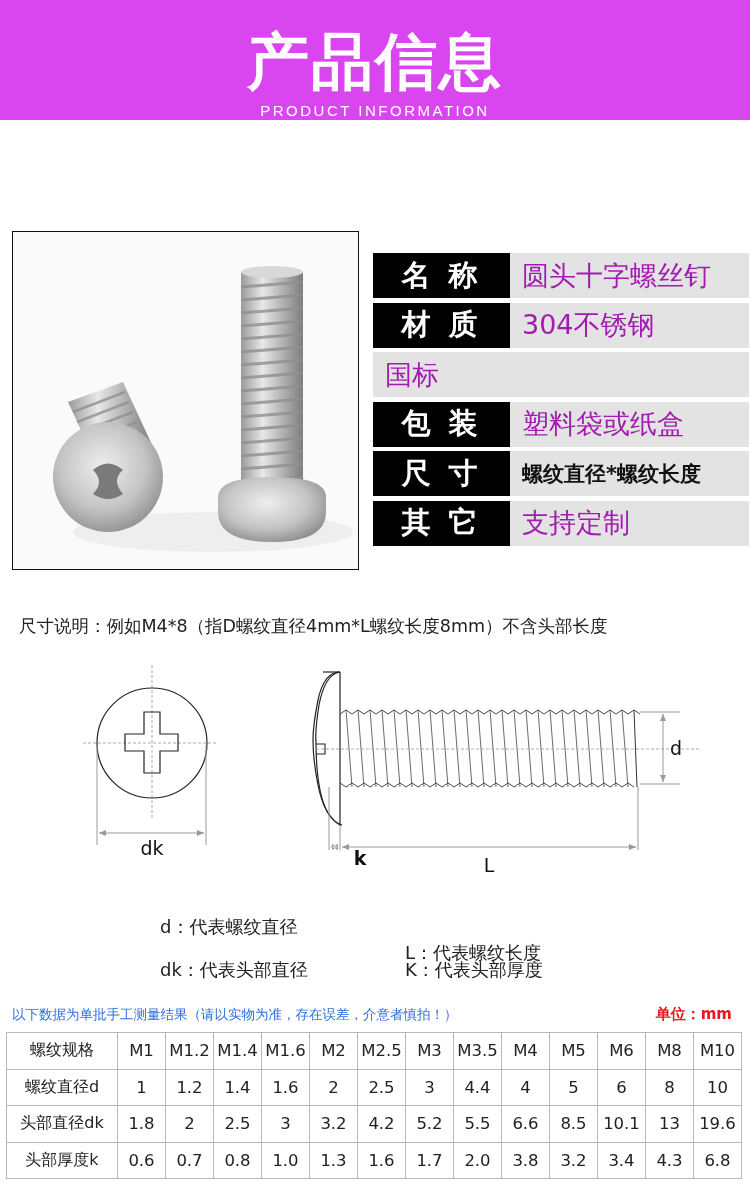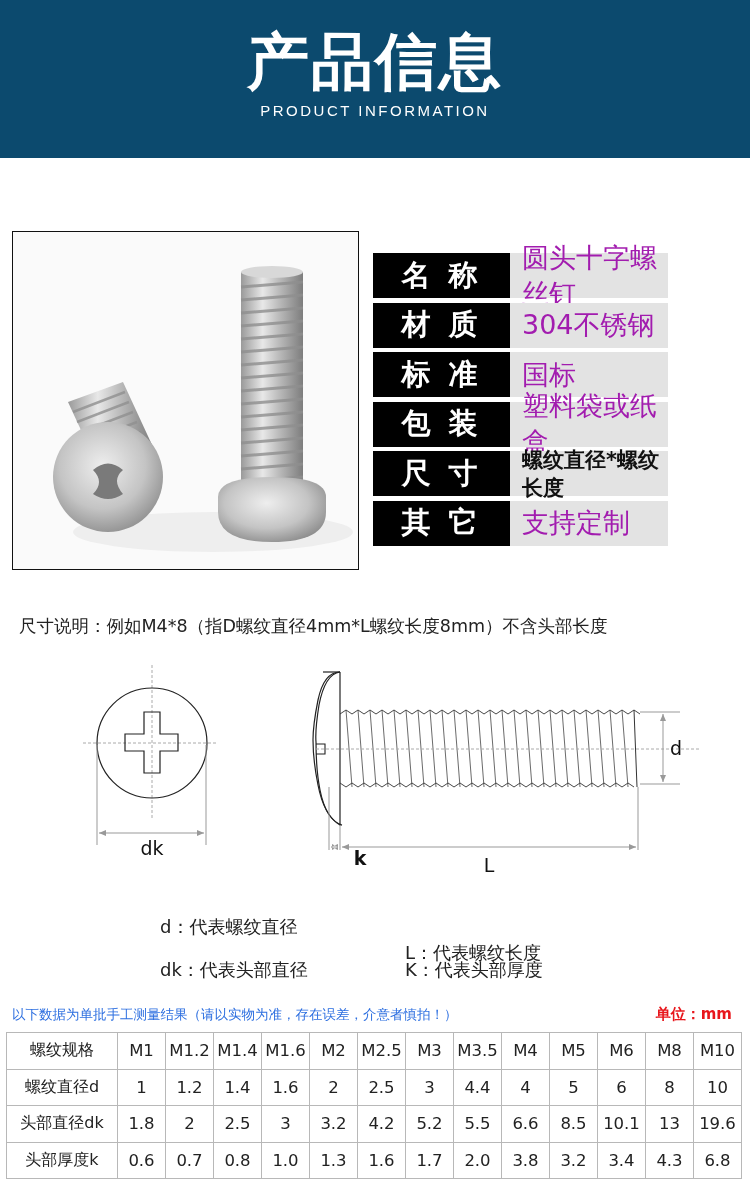--- a/index.html
+++ b/index.html
@@ -1,23 +1,23 @@
 <!DOCTYPE html>
 <html><head>
 <meta charset="utf-8">
 <style>
   * { box-sizing: border-box; margin: 0; padding: 0; }
   body { width: 750px; height: 1204px; background: #ffffff; font-family: "DejaVu Sans", "Liberation Sans", sans-serif; color: #222; position: relative; overflow: hidden; }
-  .banner { position: absolute; left: 0; top: 0; width: 750px; height: 158px; background: #0c4a6e; text-align: center; color: #fff; }
+  .banner { position: absolute; left: 0; top: 0; width: 750px; height: 120px; background: #d946ef; text-align: center; color: #fff; }
   .banner .title { position: absolute; left: 0; right: 0; top: 20px; font-size: 62px; font-weight: bold; letter-spacing: 2px; }
   .banner .subtitle { position: absolute; left: 0; right: 0; top: 102px; font-size: 15px; letter-spacing: 2.5px; font-family: "Liberation Sans", sans-serif; }
 
   .photo { position: absolute; left: 12px; top: 231px; width: 347px; height: 339px; border: 1px solid #111; background: #fafafa; overflow: hidden; }
 
-  .spec { position: absolute; left: 373px; top: 253px; width: 295px; }
+  .spec { position: absolute; left: 373px; top: 253px; width: 376px; }
   .spec-row { display: flex; height: 45px; margin-bottom: 4.5px; }
   .spec-key { width: 137px; background: #000; color: #fff; font-size: 29px; font-weight: bold; display: flex; align-items: center; justify-content: center; letter-spacing: 18px; padding-left: 14px; }
   .spec-val { flex: 1; background: #e3e3e3; color: #a21caf; font-size: 27px; display: flex; align-items: center; padding-left: 12px; }
   .spec-val.bold { font-size: 21px; font-weight: bold; color: #111; }
 
   .note { position: absolute; left: 19px; top: 614px; font-size: 17.5px; color: #222; white-space: nowrap; }
 
   .drawing { position: absolute; left: 0; top: 650px; width: 750px; height: 240px; }
 
   .legend { position: absolute; font-size: 18px; color: #222; white-space: nowrap; }
@@ -97,21 +97,20 @@
 <div class="spec">
   <div class="spec-row">
     <div class="spec-key">名称</div>
     <div class="spec-val">圆头十字螺丝钉</div>
   </div>
   <div class="spec-row">
     <div class="spec-key">材质</div>
     <div class="spec-val">304不锈钢</div>
   </div>
   <div class="spec-row">
-    <div class="spec-key">标准</div>
     <div class="spec-val">国标</div>
   </div>
   <div class="spec-row">
     <div class="spec-key">包装</div>
     <div class="spec-val">塑料袋或纸盒</div>
   </div>
   <div class="spec-row">
     <div class="spec-key">尺寸</div>
     <div class="spec-val bold">螺纹直径*螺纹长度</div>
   </div>

